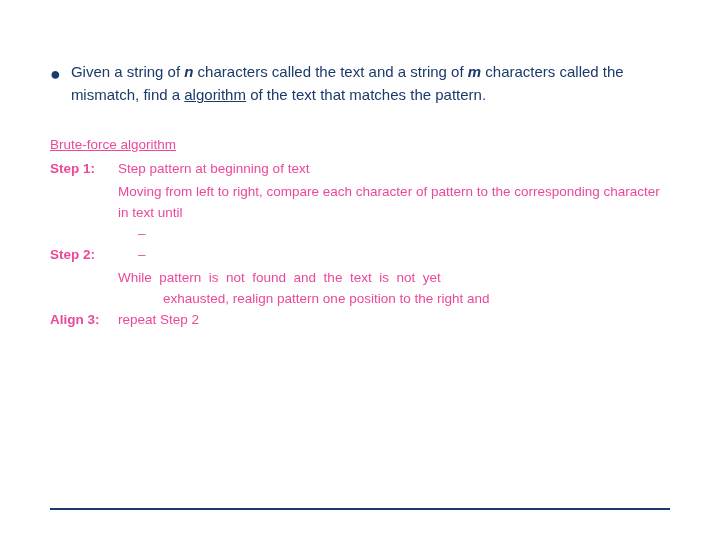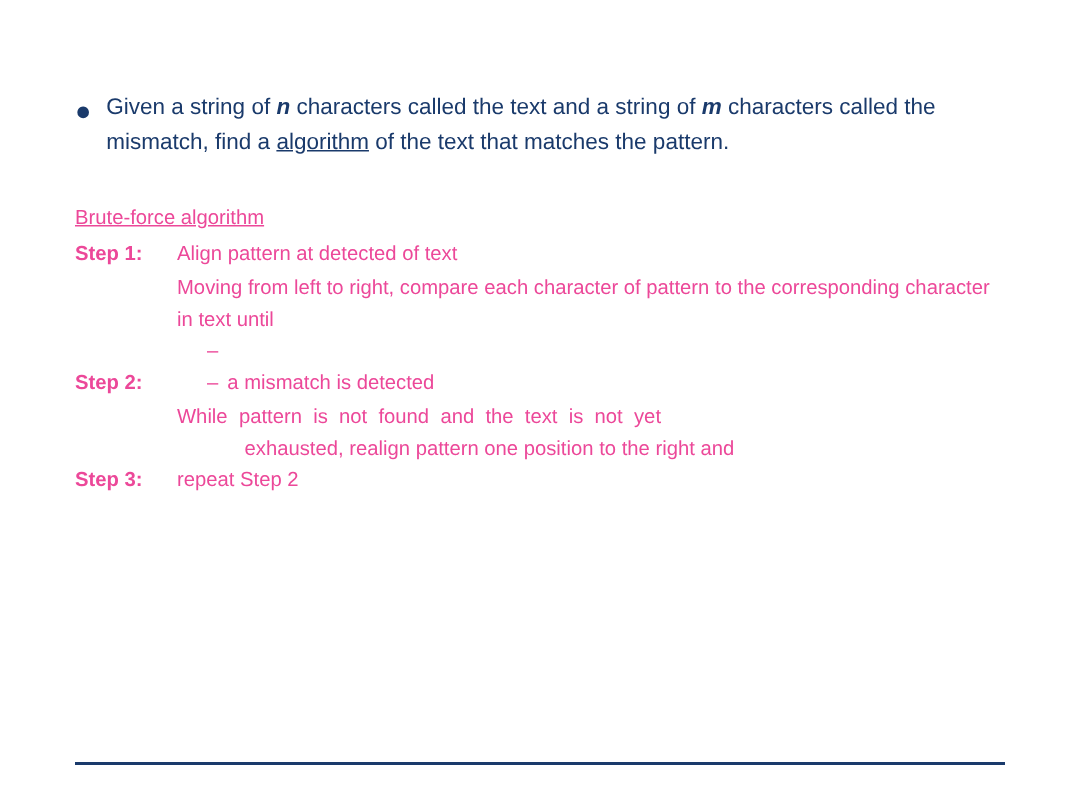--- a/index.html
+++ b/index.html
@@ -108,40 +108,39 @@
         matches the pattern.
       </span>
     </div>
   </div>
 
   <div class="content-section">
     <div class="section-title">Brute-force algorithm</div>
 
     <div class="step-row">
       <span class="step-label">Step 1:</span>
-      <span class="step-content">Align pattern at detected of text</span>
+      <span class="step-content">Step pattern at beginning of text</span>
     </div>
 
     <div class="step-row">
       <span class="step-label">Step 2:</span>
       <span class="step-content">
         Moving from left to right, compare each character of pattern to the
         corresponding character in text until
         <div class="sub-item">
           <span class="sub-dash">–</span>
         </div>
         <div class="sub-item">
           <span class="sub-dash">–</span>
-          <span>a mismatch is detected</span>
         </div>
       </span>
     </div>
 
     <div class="step-row">
-      <span class="step-label">Step 3:</span>
+      <span class="step-label">Align 3:</span>
       <span class="step3-content">
         While&nbsp; pattern&nbsp; is&nbsp; not&nbsp; found&nbsp; and&nbsp; the&nbsp; text&nbsp; is&nbsp; not&nbsp; yet<br>
         &nbsp;&nbsp;&nbsp;&nbsp;&nbsp;&nbsp;&nbsp;&nbsp;&nbsp;&nbsp;&nbsp;&nbsp;exhausted, realign pattern one position to the right and<br>
         repeat Step 2
       </span>
     </div>
   </div>
 
   <hr class="bottom-line">
 </div>

